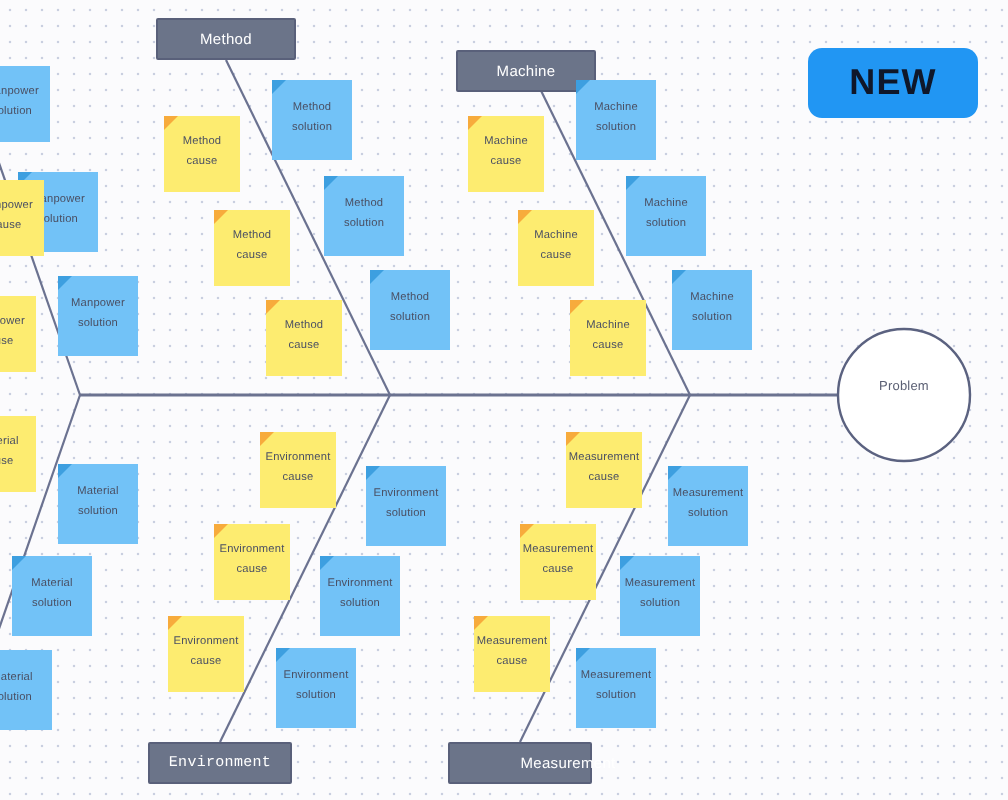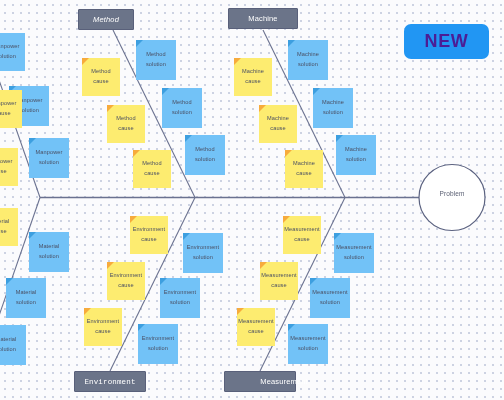--- a/index.html
+++ b/index.html
@@ -86,21 +86,21 @@
     border-color: #3d9fe0 transparent transparent transparent;
   }
   #new-button {
     position: absolute;
     left: 404px;
     top: 24px;
     width: 85px;
     height: 35px;
     background: #2196f3;
     border-radius: 7px;
-    color: #4c1d95;
+    color: #0f172a;
     font-size: 18px;
     font-weight: bold;
     letter-spacing: 0.6px;
     display: flex;
     align-items: center;
     justify-content: center;
     cursor: pointer;
   }
   #problem-label {
     position: absolute;
@@ -129,22 +129,22 @@
     <line x1="40" y1="197.5" x2="-8" y2="336" stroke="#6b7290" stroke-width="1.1"></line>
     <line x1="195" y1="197.5" x2="110" y2="371" stroke="#6b7290" stroke-width="1.1"></line>
     <line x1="345" y1="197.5" x2="260" y2="371" stroke="#6b7290" stroke-width="1.1"></line>
 
     <circle cx="452" cy="197.5" r="33" fill="#ffffff" stroke="#5b6280" stroke-width="1.2"></circle>
   </svg>
 
   <div id="problem-label">Problem</div>
 
   <div id="headers-layer">
-      <div class="cat-header" style="left: 78px; top: 9px; width: 56px; height: 21px; font-style: italic;">Method</div>
-      <div class="cat-header" style="left: 228px; top: 8px; width: 70px; height: 21px;">Machine</div>
+      <div class="cat-header" style="left: 78px; top: 9px; width: 70px; height: 21px;">Method</div>
+      <div class="cat-header" style="left: 228px; top: 25px; width: 70px; height: 21px;">Machine</div>
       <div class="cat-header" style="left: 74px; top: 371px; width: 72px; height: 21px; font-family: Liberation Mono, monospace;">Environment</div>
       <div class="cat-header" style="left: 224px; top: 371px; width: 72px; height: 21px; padding-left: 48px;">Measurement</div>
     </div>
   <div id="notes-layer">
       <div class="note solution" style="left: -13px; top: 33px; width: 38px; height: 38px;">
         <span class="txt">Manpower
 solution</span>
       </div>
       <div class="note solution" style="left: 9px; top: 86px; width: 40px; height: 40px;">
         <span class="fold"></span>

